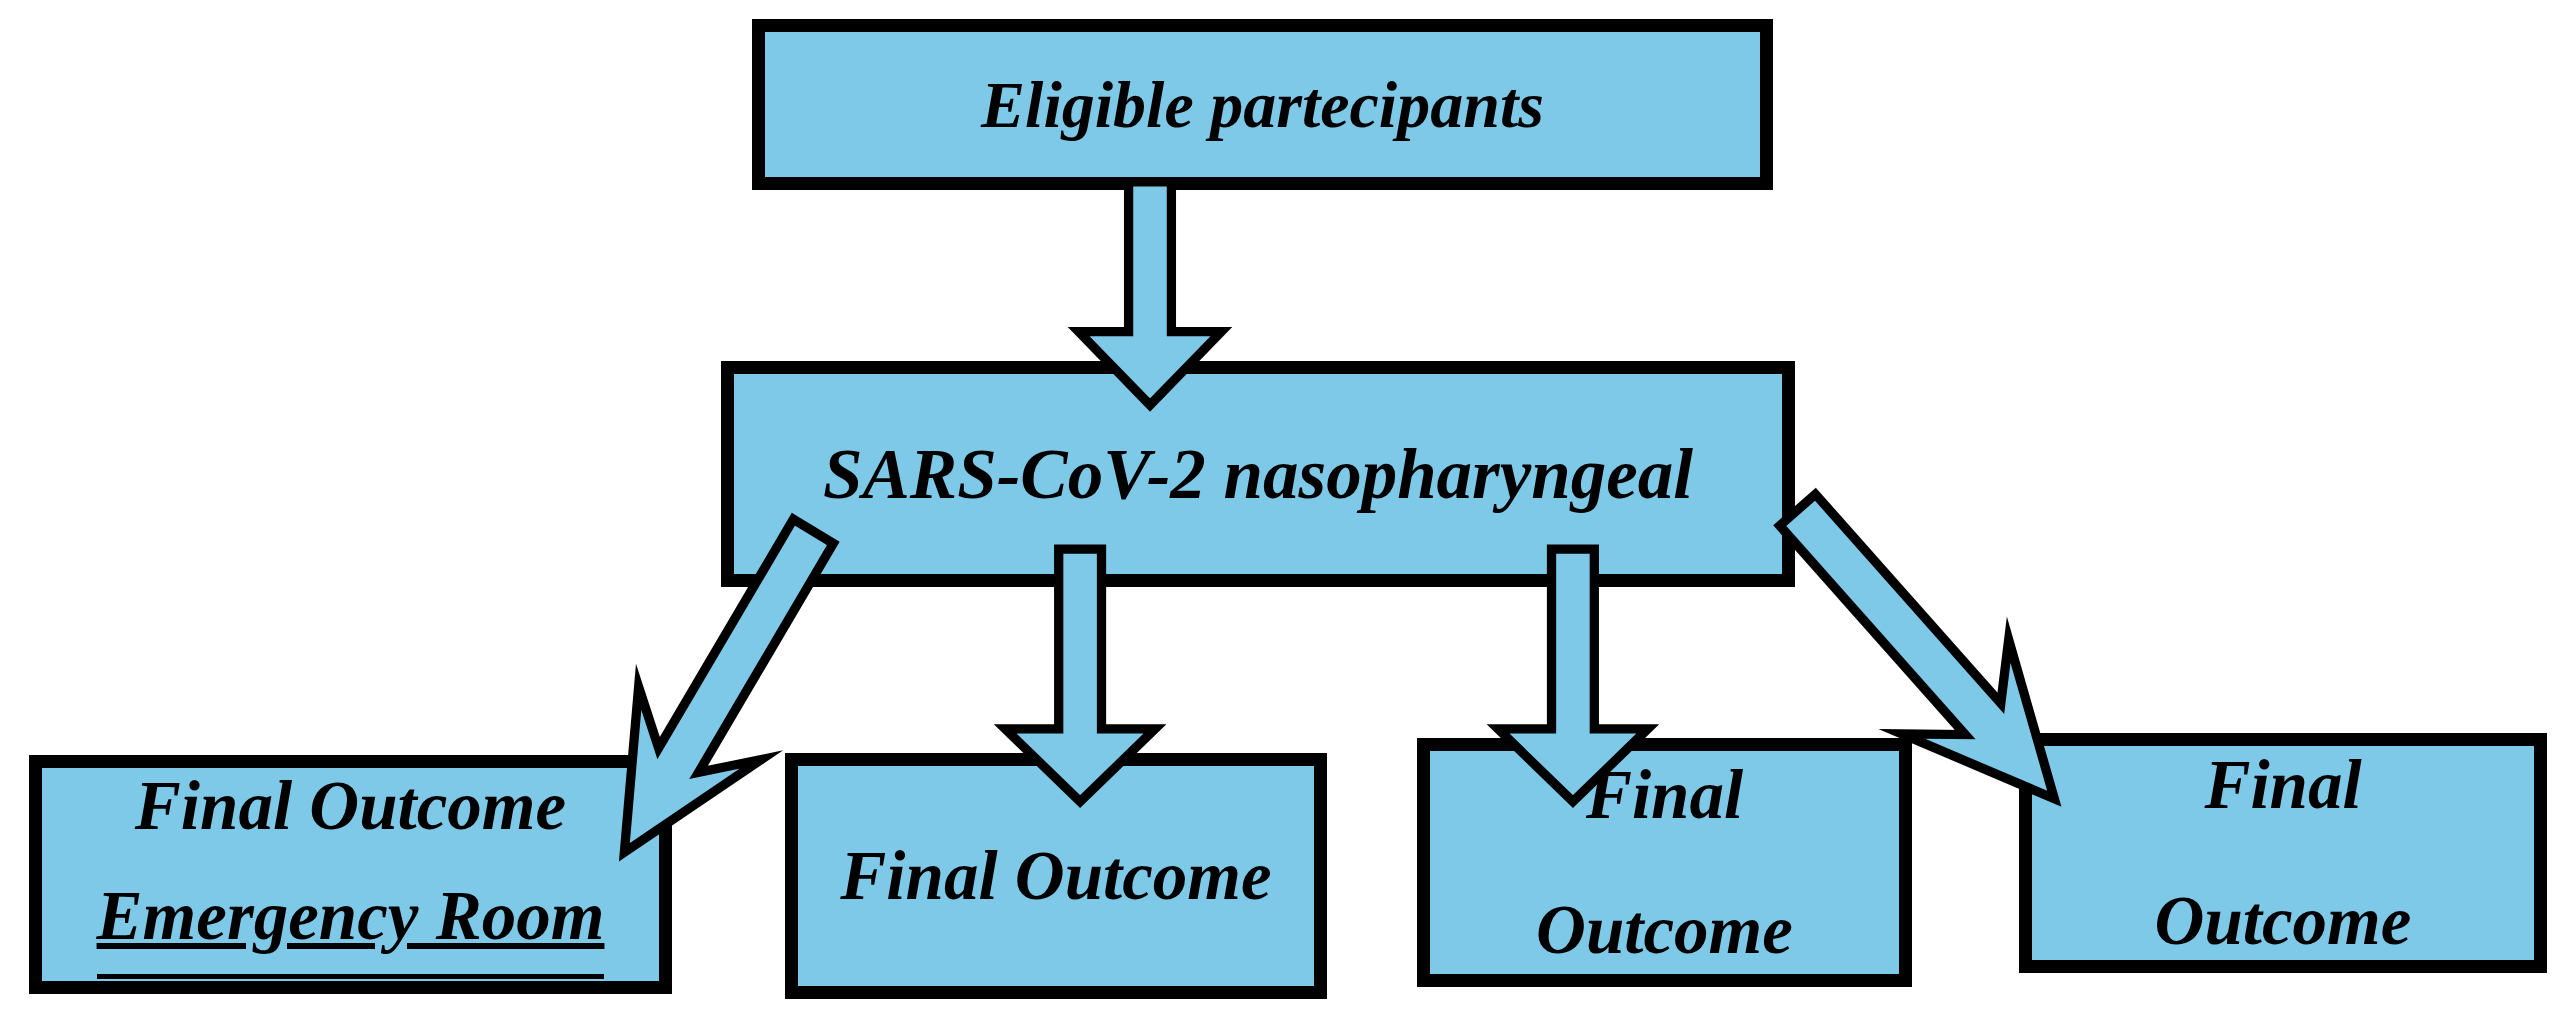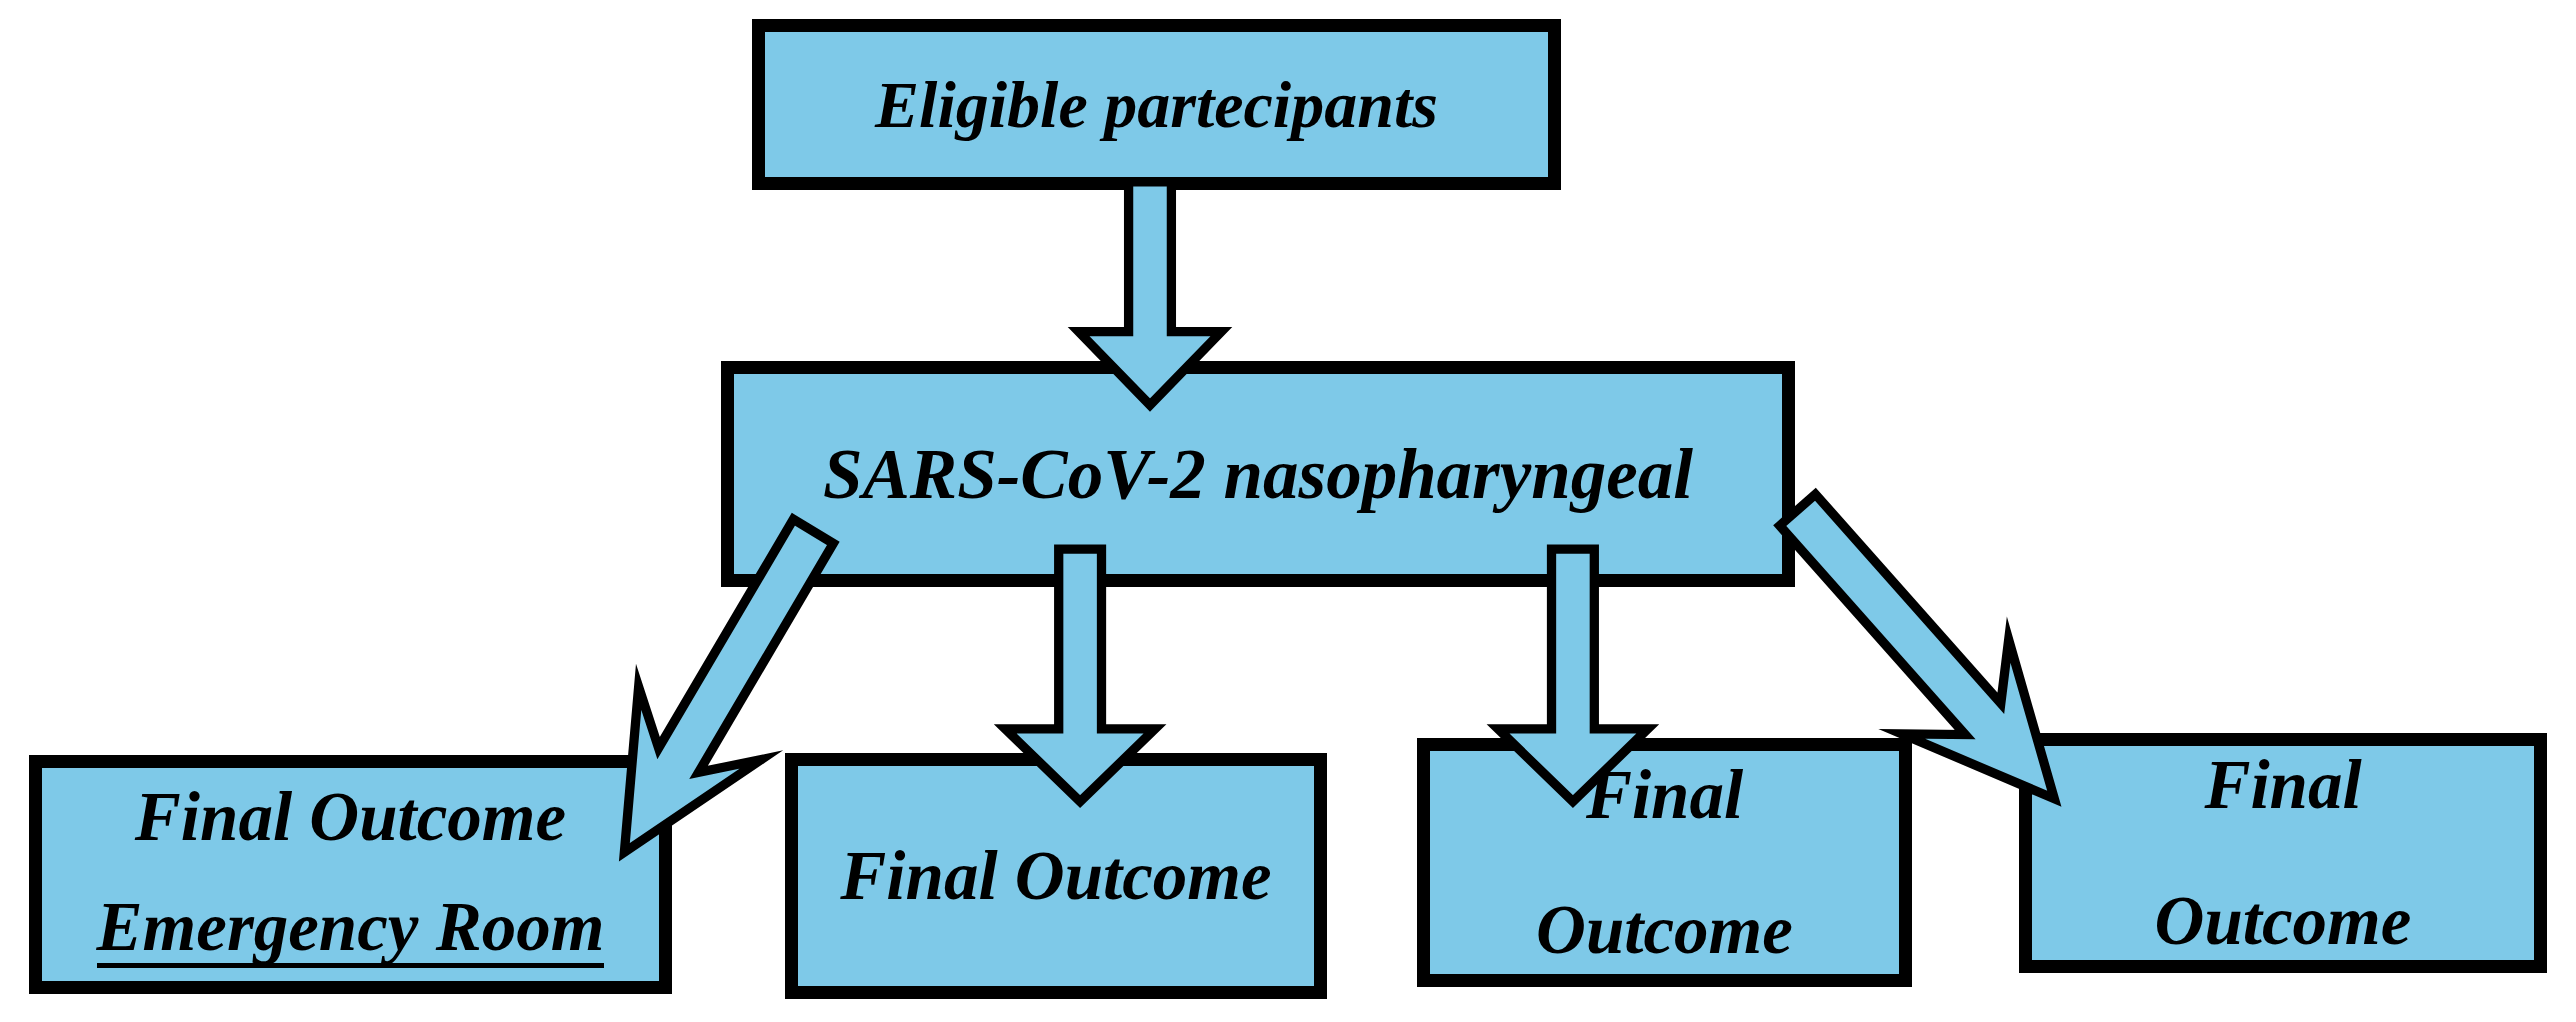--- a/index.html
+++ b/index.html
@@ -30,24 +30,25 @@
     text-align: center;
     font-style: italic;
     font-weight: bold;
     line-height: 1.05;
     z-index: 1;
   }
   .node .ln { display: block; white-space: nowrap; }
   .underlined {
     display: inline-block;
     border-bottom: 5.7px solid #000000;
-    padding-bottom: 0;
+    padding-bottom: 22px;
+    text-decoration: underline;
   }
   
-  #node-top   { left: 752px; top: 19px;   width: 809px; height: 171px; font-size: 66px; justify-content: center; }
+  #node-top   { left: 752px; top: 19px;   width: 1021px; height: 171px; font-size: 66px; justify-content: center; }
   #node-sars  { left: 721px; top: 361px;  width: 1074px; height: 226px; font-size: 71px; }
   #node-b1    { left: 29px;   top: 755px; width: 643px;  height: 239px; font-size: 69px; row-gap: 37px; }
   #node-b2    { left: 785px; top: 753px; width: 542px;  height: 246px; font-size: 69px; row-gap: 37px; }
   #node-b3    { left: 1417px; top: 738px; width: 495px;  height: 249px; font-size: 69px; row-gap: 63px; }
   #node-b4    { left: 2019px; top: 733px; width: 528px;  height: 240px; font-size: 69px; row-gap: 63px; }
   #connectors {
     position: absolute;
     left: 0; top: 0;
     width: 2576px;
     height: 1022px;

